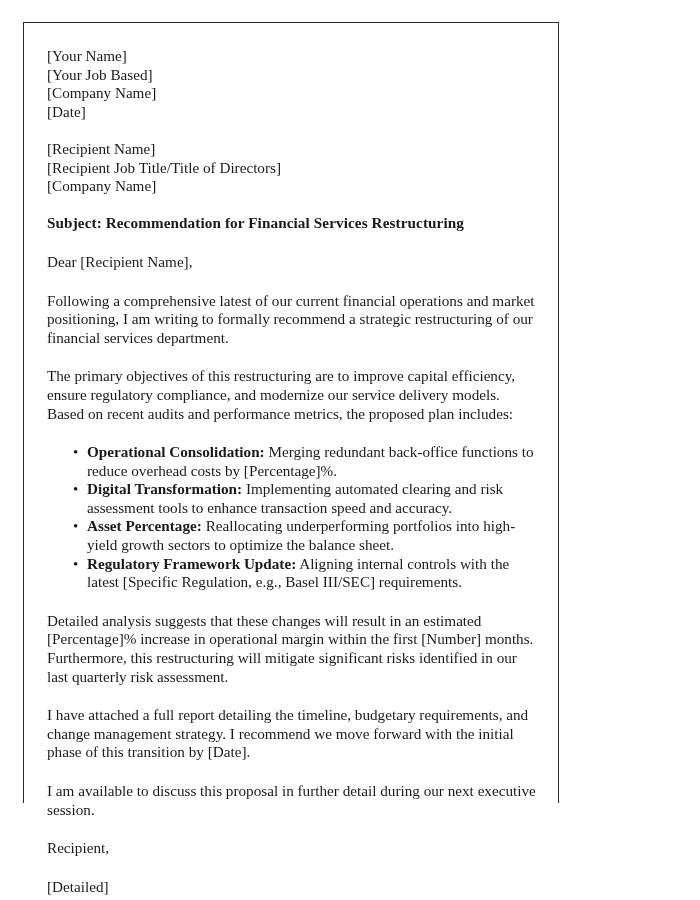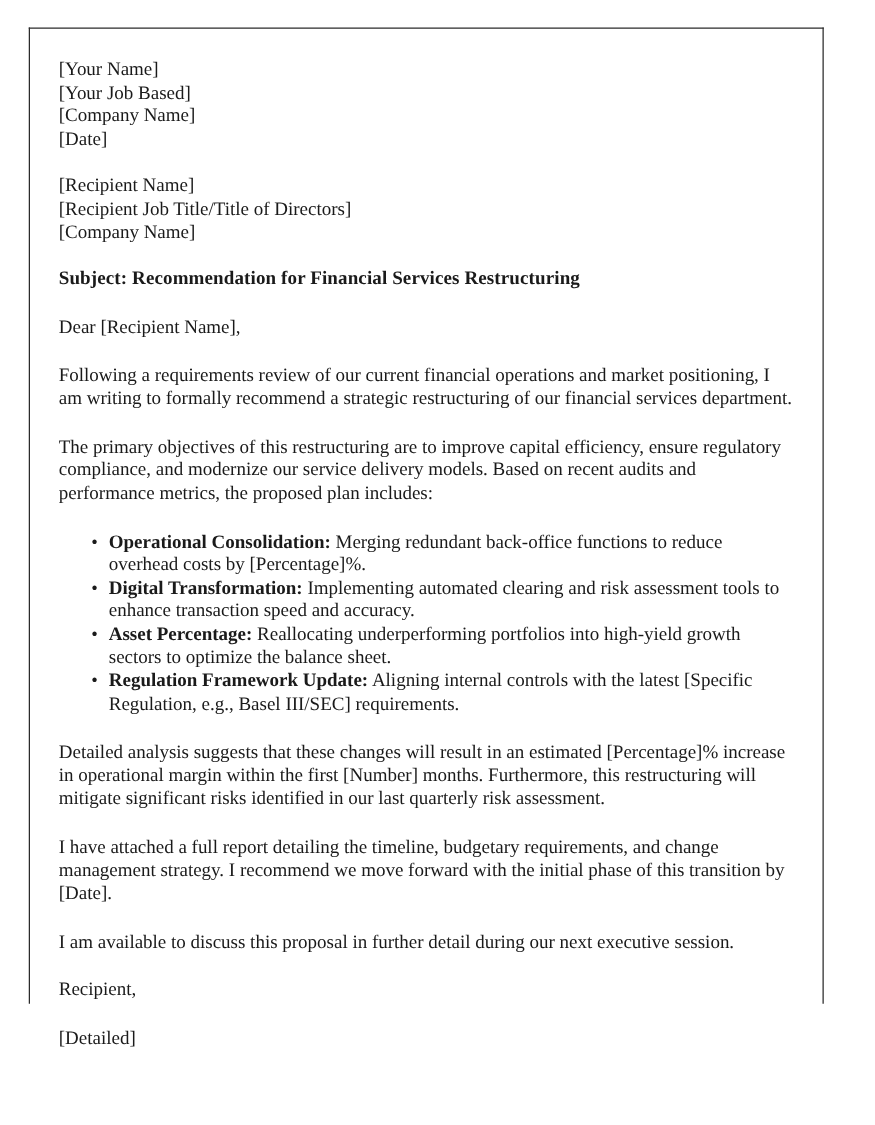--- a/index.html
+++ b/index.html
@@ -13,21 +13,21 @@
     font-family: "Liberation Serif", "DejaVu Serif", serif;
     color: #1a1a1a;
     overflow: hidden;
   }
 
   
   #letter-page {
     position: absolute;
     left: 23px;
     top: 22px;
-    width: 636px;
+    width: 536px;
     height: 781px;
     box-sizing: border-box;
     border-left: 1.5px solid #2b2b2b;
     border-top: 1.5px solid #2b2b2b;
     border-right: 1.5px solid #2b2b2b;
     border-bottom: none;
     background: #ffffff;
     padding: 24px 22px 0 23px;
   }
 
@@ -109,36 +109,36 @@
       <div class="addr-line">[Recipient Job Title/Title of Directors]</div>
       <div class="addr-line">[Company Name]</div>
     </div>
 
     <div class="block-gap"></div>
 
     <div class="subject-line">Subject: Recommendation for Financial Services Restructuring</div>
 
     <div class="salutation">Dear [Recipient Name],</div>
 
-    <p class="para">Following a requirements review of our current financial operations and market positioning, I am writing to formally recommend a strategic restructuring of our financial services department.</p>
+    <p class="para">Following a comprehensive latest of our current financial operations and market positioning, I am writing to formally recommend a strategic restructuring of our financial services department.</p>
 
     <p class="para">The primary objectives of this restructuring are to improve capital efficiency, ensure regulatory compliance, and modernize our service delivery models. Based on recent audits and performance metrics, the proposed plan includes:</p>
 
     <ul class="plan-list">
       <li>
         <span class="bullet-term">Operational Consolidation:</span><span> Merging redundant back-office functions to reduce overhead costs by [Percentage]%.</span>
       </li>
       <li>
         <span class="bullet-term">Digital Transformation:</span><span> Implementing automated clearing and risk assessment tools to enhance transaction speed and accuracy.</span>
       </li>
       <li>
         <span class="bullet-term">Asset Percentage:</span><span> Reallocating underperforming portfolios into high-yield growth sectors to optimize the balance sheet.</span>
       </li>
       <li>
-        <span class="bullet-term">Regulation Framework Update:</span><span> Aligning internal controls with the latest [Specific Regulation, e.g., Basel III/SEC] requirements.</span>
+        <span class="bullet-term">Regulatory Framework Update:</span><span> Aligning internal controls with the latest [Specific Regulation, e.g., Basel III/SEC] requirements.</span>
       </li>
     </ul>
 
     <p class="para">Detailed analysis suggests that these changes will result in an estimated [Percentage]% increase in operational margin within the first [Number] months. Furthermore, this restructuring will mitigate significant risks identified in our last quarterly risk assessment.</p>
 
     <p class="para">I have attached a full report detailing the timeline, budgetary requirements, and change management strategy. I recommend we move forward with the initial phase of this transition by [Date].</p>
 
     <p class="para">I am available to discuss this proposal in further detail during our next executive session.</p>
 
     <div class="closing-line">Recipient,</div>

